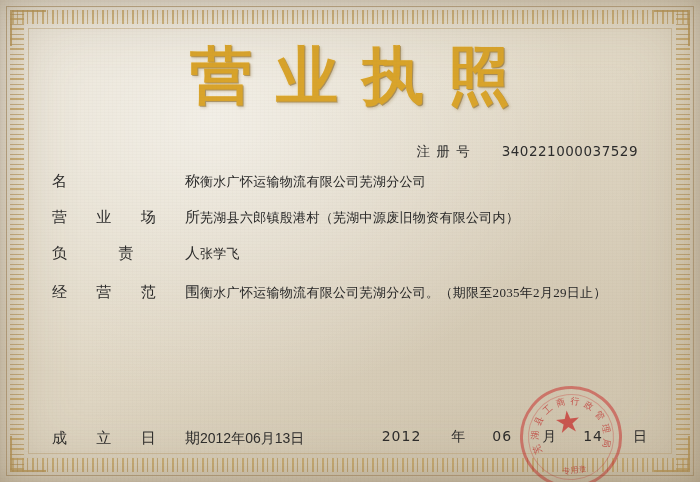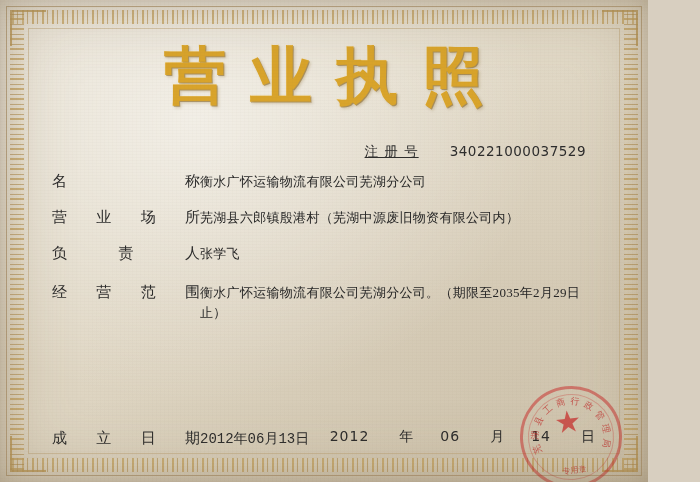--- a/index.html
+++ b/index.html
@@ -2,21 +2,21 @@
 <html><head>
 <meta charset="utf-8">
 <style>
   html, body {
     margin: 0;
     padding: 0;
     background: #d8cfc0;
   }
   #page {
     position: relative;
-    width: 648px;
+    width: 700px;
     height: 482px;
     overflow: hidden;
     font-family: "Liberation Sans", sans-serif;
     background:
       radial-gradient(ellipse at 30% 25%, rgba(255,255,255,0.55) 0%, rgba(255,255,255,0.0) 55%),
       radial-gradient(ellipse at 80% 80%, rgba(190,175,150,0.35) 0%, rgba(255,255,255,0.0) 60%),
       linear-gradient(160deg, #e6dfd0 0%, #e2dac8 30%, #ded5c2 60%, #d6ccb6 100%);
   }
   
   #grain {
@@ -108,21 +108,21 @@
   
   #reg-line {
     position: absolute;
     top: 143px;
     right: 62px;
     font-size: 13.5px;
     color: #2c2c2c;
     white-space: nowrap;
     font-family: "DejaVu Sans", sans-serif;
   }
-  #reg-line .reg-label { letter-spacing: 1px; margin-right: 8px; text-decoration: underline; }
+  #reg-line .reg-label { letter-spacing: 1px; margin-right: 8px; }
   #reg-line .reg-value { letter-spacing: 0.5px; margin-left: 23px; }
 
   
   .field {
     position: absolute;
     left: 52px;
     right: 48px;
     display: flex;
     align-items: baseline;
     color: #2b2b2b;
@@ -161,21 +161,21 @@
   #footer-left .label {
     width: 148px;
     flex: none;
     font-size: 15px;
     font-family: "DejaVu Sans", sans-serif;
     display: flex;
     justify-content: space-between;
   }
   #footer-left .value {
     font-size: 14px;
-    font-family: Liberation Mono, monospace;
+    font-family: Liberation Sans, sans-serif;
   }
 
   #footer-right {
     position: absolute;
     right: 52px;
     bottom: 30px;
     text-align: right;
     color: #2b2b2b;
   }
   #issue-date {

